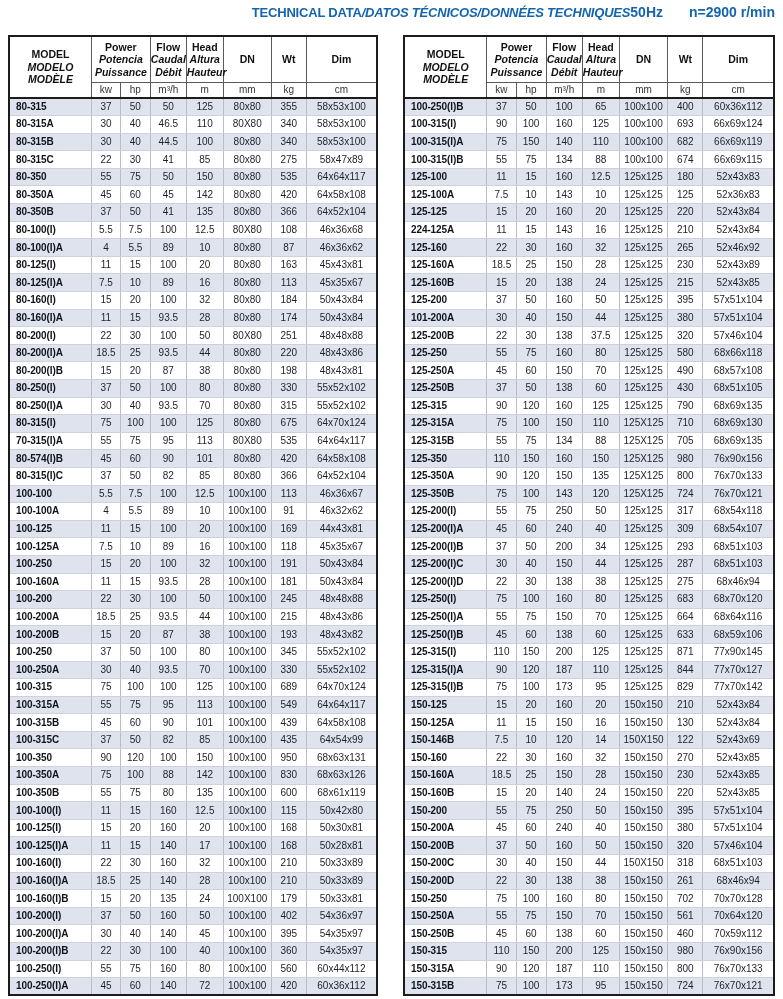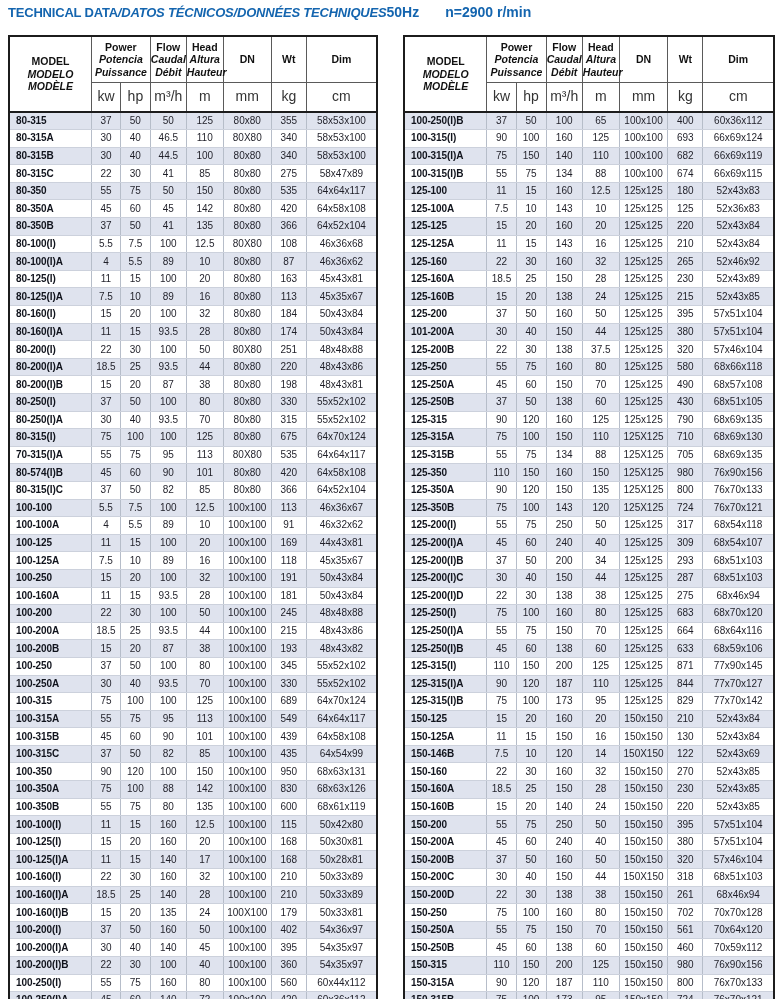--- a/index.html
+++ b/index.html
@@ -5,21 +5,21 @@
   * { box-sizing: border-box; margin: 0; padding: 0; }
   html, body { background: #ffffff; }
   body {
     width: 783px; height: 999px;
     font-family: "Liberation Sans", sans-serif;
     position: relative;
     overflow: hidden;
   }
   .title-row {
     position: absolute; top: 4px; left: 8px; width: 767px;
-    display: flex; justify-content: flex-start; align-items: baseline;
+    display: flex; justify-content: flex-end; align-items: baseline;
   }
   .page-title {
     color: #1465af; font-weight: bold; font-size: 13px; letter-spacing: -0.2px;
     white-space: nowrap;
   }
   .page-title .it { font-style: italic; }
   .hz-block {
     color: #1465af; font-weight: bold; font-size: 14px; white-space: nowrap;
   }
   .hz-block .freq { margin-right: 26px; }
@@ -49,21 +49,21 @@
     background: #ffffff;
     font-size: 10.5px; line-height: 12.5px;
     color: #111; font-weight: bold;
     text-align: center; vertical-align: middle;
     padding: 2px 0;
   }
   thead tr.main-h th { height: 46px; }
   thead th .it { font-style: italic; display: block; }
   thead th .up { display: block; }
   thead tr.units-h th {
-    height: 30px; font-weight: normal; font-size: 14px; line-height: 11px;
+    height: 16px; font-weight: normal; font-size: 10px; line-height: 11px;
     color: #333; border-bottom: 2px solid #1c1c1c; padding: 1px 0;
   }
   th.model-h { border-bottom: 2px solid #1c1c1c; }
 
   tbody td {
     height: 17.6px; padding: 0 2px;
     font-size: 10px; line-height: 16px; color: #1f1f28;
     text-align: center; vertical-align: middle;
     border-right: 1px solid #b6bdc9;
     border-bottom: 1px solid #ccd1dc;
@@ -761,21 +761,21 @@
           <td class="model">125-125</td>
           <td>15</td>
           <td>20</td>
           <td>160</td>
           <td>20</td>
           <td>125x125</td>
           <td>220</td>
           <td>52x43x84</td>
         </tr>
         <tr>
-          <td class="model">125-125A</td>
+          <td class="model">224-125A</td>
           <td>11</td>
           <td>15</td>
           <td>143</td>
           <td>16</td>
           <td>125x125</td>
           <td>210</td>
           <td>52x43x84</td>
         </tr>
         <tr>
           <td class="model">125-160</td>

